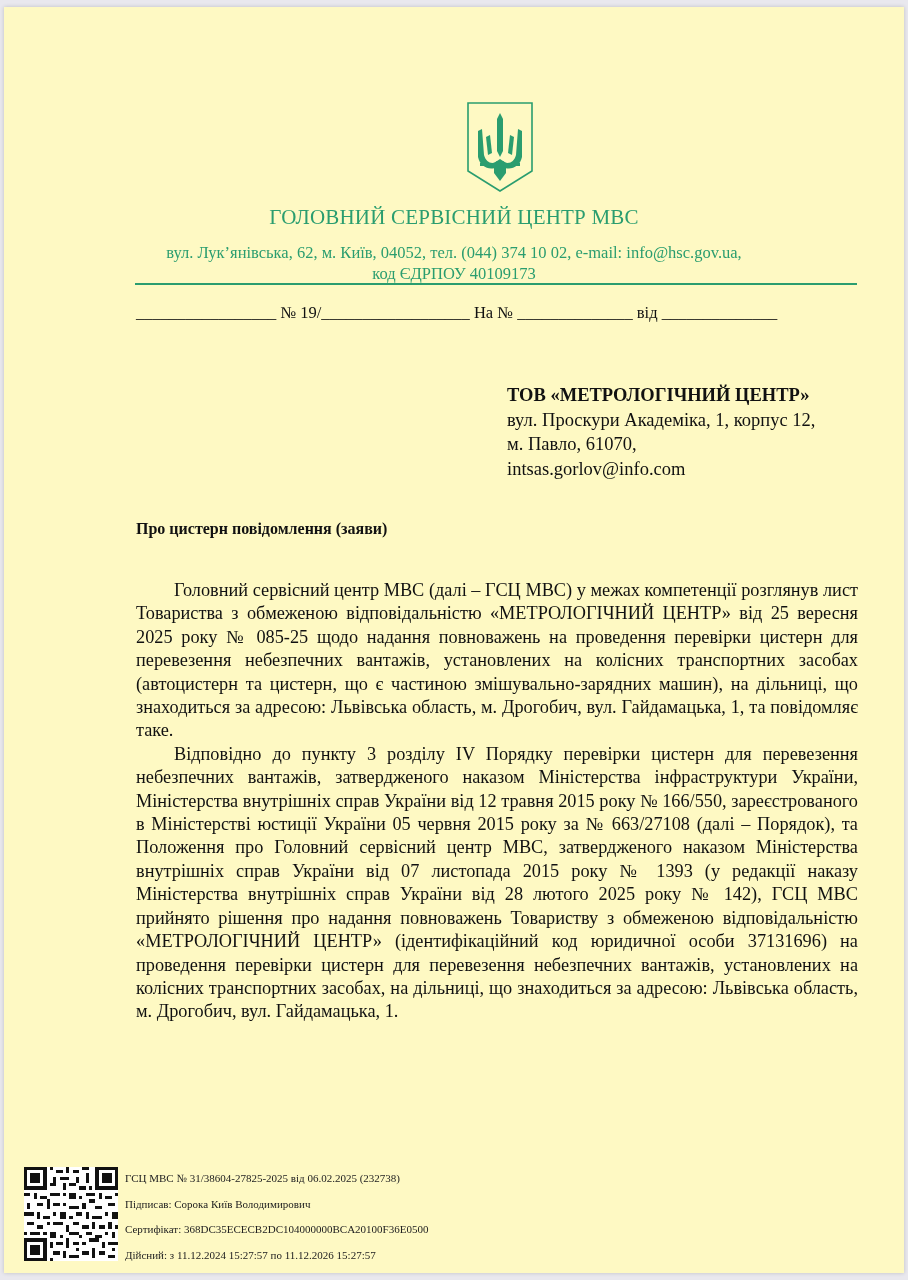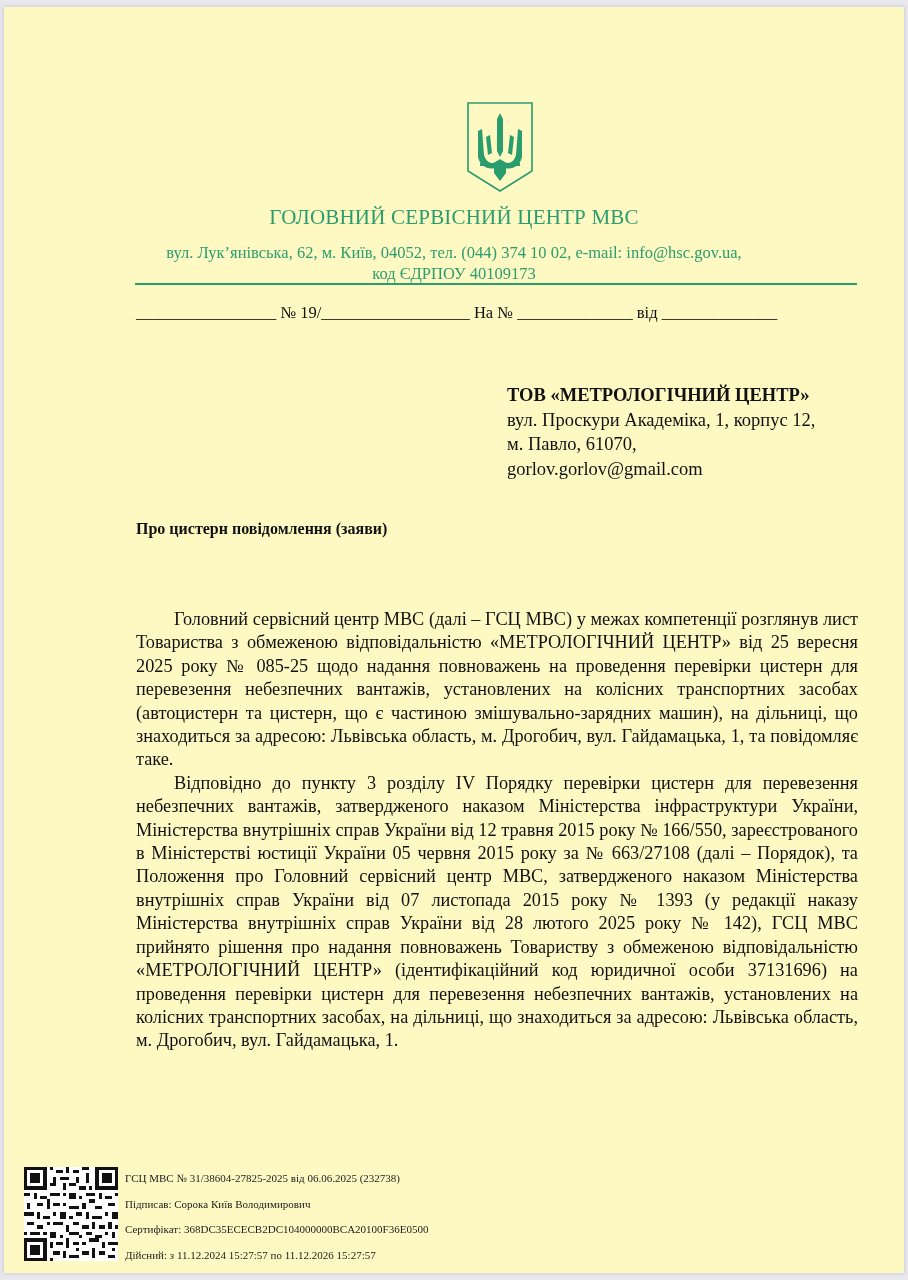--- a/index.html
+++ b/index.html
@@ -31,21 +31,21 @@
   }
   .recipient {
     position:absolute; left:507px; top:376px; font-size:18.5px; line-height:24.5px;
   }
   .recipient .name { font-weight:bold; }
   .subject {
     position:absolute; left:136px; top:513px; font-size:16px; font-weight:bold;
   }
   .body-text {
     position:absolute; left:136px; top:572px; width:722px;
-    font-size:18.3px; line-height:23.4px; text-align:justify;margin-top:29px;
+    font-size:18.3px; line-height:23.4px; text-align:justify;
   }
   .body-text p { margin:0; text-indent:38px; text-align:justify; }
   .sig-block { position:absolute; left:24px; top:1166px; }
   .qr { position:absolute; left:0; top:0; width:94px; height:96px; }
   .sig-lines {
     position:absolute; left:101px; top:0; font-size:11px; line-height:25.6px; white-space:nowrap; color:#222;
   }
 </style>
 </head>
 <body>
@@ -71,21 +71,21 @@
     <div>код ЄДРПОУ 40109173</div>
   </div>
   <div class="green-rule" style="left:131px;"></div>
 
   <div class="reg-line" style="left:132px;">_________________ № 19/__________________  На № ______________ від ______________</div>
 
   <div class="recipient" style="left:503px;">
     <div class="name">ТОВ «МЕТРОЛОГІЧНИЙ ЦЕНТР»</div>
     <div>вул. Проскури Академіка, 1, корпус 12,</div>
     <div>м. Павло, 61070,</div>
-    <div>gorlov.gorlov@gmail.com</div>
+    <div>intsas.gorlov@info.com</div>
   </div>
 
   <div class="subject" style="left:132px;">Про цистерн повідомлення (заяви)</div>
 
   <div class="body-text" style="left:132px;">
     <p>Головний сервісний центр МВС (далі – ГСЦ МВС) у межах компетенції розглянув лист Товариства з обмеженою відповідальністю «МЕТРОЛОГІЧНИЙ ЦЕНТР» від 25 вересня 2025 року № 085-25 щодо надання повноважень на проведення перевірки цистерн для перевезення небезпечних вантажів, установлених на колісних транспортних засобах (автоцистерн та цистерн, що є частиною змішувально-зарядних машин), на дільниці, що знаходиться за адресою: Львівська область, м. Дрогобич, вул. Гайдамацька, 1, та повідомляє таке.</p>
     <p>Відповідно до пункту 3 розділу IV Порядку перевірки цистерн для перевезення небезпечних вантажів, затвердженого наказом Міністерства інфраструктури України, Міністерства внутрішніх справ України від 12 травня 2015 року № 166/550, зареєстрованого в Міністерстві юстиції України 05 червня 2015 року за № 663/27108 (далі – Порядок), та Положення про Головний сервісний центр МВС, затвердженого наказом Міністерства внутрішніх справ України від 07 листопада 2015 року № 1393 (у редакції наказу Міністерства внутрішніх справ України від 28 лютого 2025 року № 142), ГСЦ МВС прийнято рішення про надання повноважень Товариству з обмеженою відповідальністю «МЕТРОЛОГІЧНИЙ ЦЕНТР» (ідентифікаційний код юридичної особи 37131696) на проведення перевірки цистерн для перевезення небезпечних вантажів, установлених на колісних транспортних засобах, на дільниці, що знаходиться за адресою: Львівська область, м. Дрогобич, вул. Гайдамацька, 1.</p>
   </div>
 
   <div class="sig-block" style="left:20px; top:1159px;">
@@ -98,20 +98,20 @@
         <path d="M8 0h1v1h-1z M10 1h2v1h-2z M13 0h1v2h-1z M15 1h2v1h-2z M18 0h2v1h-2z M9 3h1v2h-1z M11 3h3v1h-3z M16 3h1v2h-1z M19 2h1v3h-1z M8 5h2v1h-2z M12 5h1v2h-1z M14 5h2v1h-2z M17 6h2v1h-2z M20 6h1v1h-1z"></path>
         <path d="M0 8h2v1h-2z M3 8h1v2h-1z M5 9h2v1h-2z M8 8h3v1h-3z M12 8h1v1h-1z M14 8h2v2h-2z M17 9h1v1h-1z M19 8h3v1h-3z M23 8h1v2h-1z M25 9h2v1h-2z M28 8h1v1h-1z"></path>
         <path d="M1 11h1v2h-1z M4 11h2v1h-2z M7 10h1v3h-1z M9 11h2v1h-2z M12 11h1v1h-1z M14 12h3v1h-3z M18 11h1v2h-1z M20 10h2v1h-2z M22 12h2v1h-2z M26 11h2v1h-2z"></path>
         <path d="M0 14h3v1h-3z M4 14h1v2h-1z M6 15h2v1h-2z M9 14h1v1h-1z M11 14h2v2h-2z M14 15h1v1h-1z M16 14h2v1h-2z M19 14h1v2h-1z M21 15h3v1h-3z M25 14h1v1h-1z M27 14h2v2h-2z"></path>
         <path d="M1 17h2v1h-2z M4 18h2v1h-2z M7 17h1v1h-1z M9 17h3v1h-3z M13 18h1v2h-1z M15 17h2v1h-2z M18 18h2v1h-2z M21 17h1v2h-1z M23 18h2v1h-2z M26 17h1v2h-1z M28 18h1v1h-1z"></path>
         <path d="M0 20h1v1h-1z M2 20h3v1h-3z M6 20h1v1h-1z M8 20h2v2h-2z M11 21h1v1h-1z M14 20h3v1h-3z M17 21h1v1h-1z M19 20h2v1h-2z M22 21h2v1h-2z M25 20h1v1h-1z M27 20h1v2h-1z"></path>
         <path d="M8 23h1v2h-1z M10 23h2v1h-2z M13 22h1v3h-1z M15 23h2v1h-2z M18 23h1v1h-1z M20 22h3v1h-3z M24 23h1v2h-1z M26 23h3v1h-3z M9 26h2v1h-2z M12 26h1v2h-1z M14 27h3v1h-3z M18 26h2v1h-2z M21 25h1v3h-1z M23 26h2v1h-2z M26 27h2v1h-2z M8 28h1v1h-1z M16 25h1v1h-1z M27 25h1v1h-1z"></path>
       </g>
     </svg>
     <div class="sig-lines">
-      <div>ГСЦ МВС № 31/38604-27825-2025 від 06.06.2025 (232738)</div>
+      <div>ГСЦ МВС № 31/38604-27825-2025 від 06.02.2025 (232738)</div>
       <div>Підписав: Сорока Київ Володимирович</div>
       <div>Сертифікат: 368DC35ECECB2DC104000000BCA20100F36E0500</div>
       <div>Дійсний: з 11.12.2024 15:27:57 по 11.12.2026 15:27:57</div>
     </div>
   </div>
 
 </div>
 
 </body></html>

